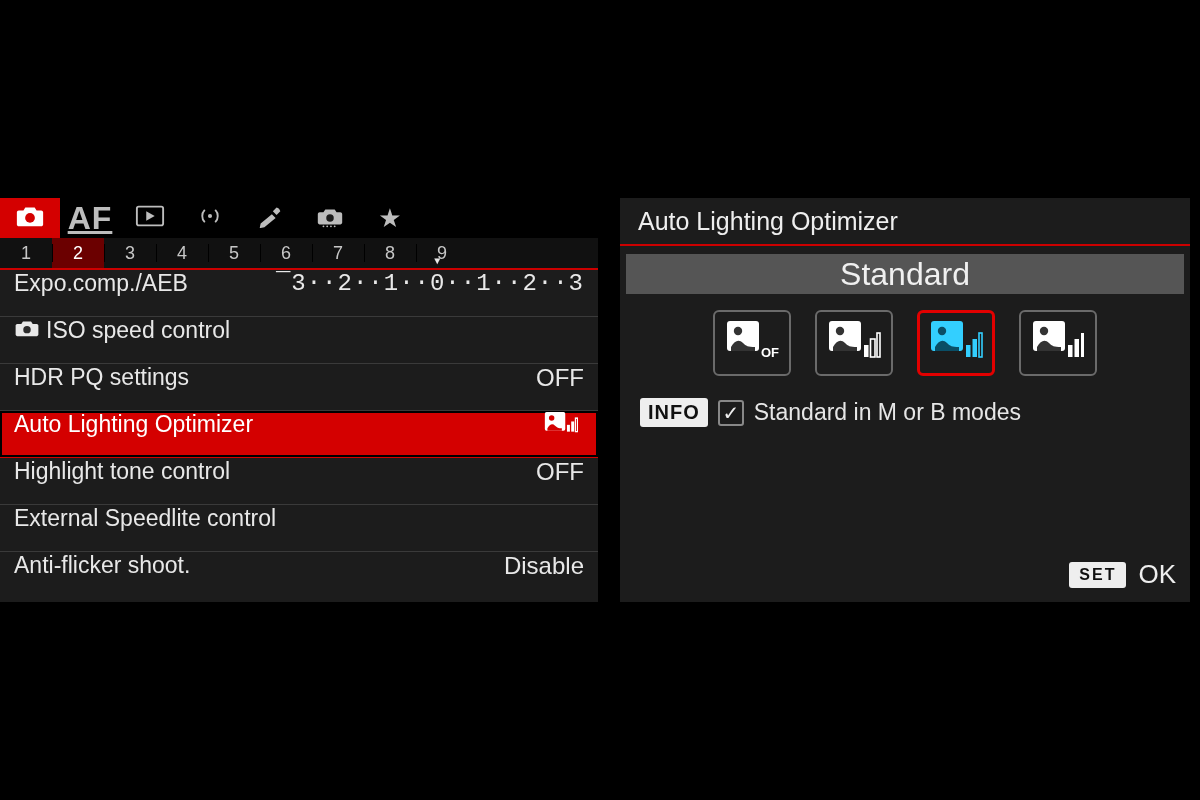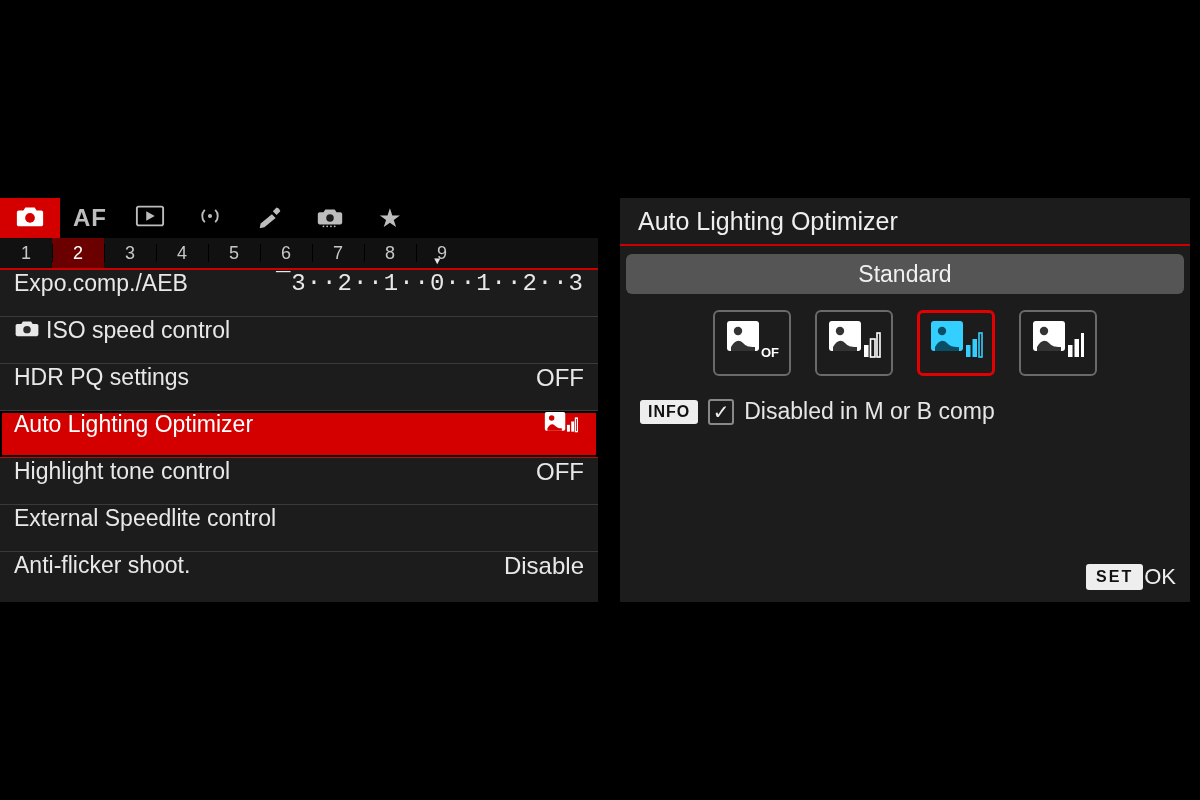--- a/index.html
+++ b/index.html
@@ -5,21 +5,21 @@
   * { box-sizing: border-box; margin: 0; padding: 0; }
   html, body { width: 1200px; height: 800px; background: #000; font-family: Arial, Helvetica, sans-serif; color: #e6e6e6; }
   .stage { width: 1200px; height: 800px; position: relative; }
 
   
   .left-screen { position: absolute; left: 0; top: 198px; width: 598px; height: 404px; background: #1c1c1c; }
   .tabstrip { height: 40px; background: #000; display: flex; align-items: stretch; }
   .tab { flex: 0 0 auto; width: 60px; display: flex; align-items: center; justify-content: center; color: #bdbdbd; }
   .tab.selected { background: #d40000; color: #fff; }
   .tab svg { width: 30px; height: 24px; }
-  .tab .af { font-size: 24px; font-weight: 600; letter-spacing: 1px; }
+  .tab .af { font-size: 32px; font-weight: 600; letter-spacing: 1px; text-decoration: underline; }
   .tab .star { font-size: 26px; }
   .subtabs { height: 32px; background: #111; display: flex; align-items: stretch; border-bottom: 2px solid #c00; }
   .subtab { flex: 0 0 52px; display: flex; align-items: center; justify-content: center; font-size: 18px; color: #c7c7c7; position: relative; cursor: default; }
   .subtab.selected { background: #6b0000; color: #fff; }
   .subtab.label { flex: 1 1 auto; justify-content: flex-end; padding-right: 10px; font-size: 16px; letter-spacing: 1px; color: #d9d9d9; }
   .subtabs .subtab + .subtab::before { content:""; position:absolute; left:0; top:6px; bottom:6px; width:1px; background:#000; }
 
   .menu { }
   .row { display:flex; align-items:flex-start; height:47px; padding:0 14px; font-size:23px; color:#e8e8e8; border-bottom:1px solid #3a3a3a; }
   .row:last-child { border-bottom:none; }
@@ -33,33 +33,33 @@
   .alo-thumb svg { width:34px; height:26px; }
 
   .expo-scale { font-family: "Courier New", monospace; letter-spacing: 1px; font-size: 20px; white-space: pre; }
   .expo-scale .dot { position: relative; top: -6px; }
   .expo-scale .ptr { position: relative; }
   .expo-scale .ptr::after { content: "▼"; position: absolute; left: 50%; transform: translateX(-50%); top: -14px; font-size: 10px; color: #e8e8e8; }
 
   
   .right-screen { position: absolute; left: 620px; top: 198px; width: 570px; height: 404px; background: #1c1c1c; }
   .r-title { height: 48px; display:flex; align-items:center; padding:0 18px; font-size:25px; color:#eee; border-bottom:2px solid #c00; }
-  .r-sel { margin: 8px 6px 0 6px; height:40px; background:#555; display:flex; align-items:center; justify-content:center; font-size:23px; color:#f0f0f0; border-radius:6px; }
+  .r-sel { margin: 8px 6px 0 6px; height:40px; background:#555; display:flex; align-items:center; justify-content:center; font-size:32px; color:#f0f0f0; border-radius:0; }
   .opts { display:flex; gap:24px; justify-content:center; margin-top:16px; }
   .opt { width:78px; height:66px; border:2px solid #6a6a6a; border-radius:6px; display:flex; align-items:center; justify-content:center; background:#1c1c1c; }
   .opt.selected { border-color:#e20000; border-width:3px; }
   .opt svg { width:54px; height:44px; }
 
   .info-row { display:flex; align-items:center; gap:10px; margin:22px 0 0 20px; font-size:23px; }
-  .info-btn { background:#eee; color:#111; font-weight:700; font-size:16px; padding:3px 8px; border-radius:3px; letter-spacing:1px; }
+  .info-btn { background:#eee; color:#111; font-weight:700; font-size:20px; padding:3px 8px; border-radius:3px; letter-spacing:1px; }
   .chk { width:26px; height:26px; border:2px solid #888; border-radius:3px; display:flex; align-items:center; justify-content:center; font-size:20px; color:#eee; }
 
-  .setok { position:absolute; right:14px; bottom:12px; display:flex; align-items:center; gap:1px; }
+  .setok { position:absolute; right:14px; bottom:12px; display:flex; align-items:center; gap:12px; }
   .set-btn { background:#eee; color:#111; font-weight:700; font-size:16px; padding:4px 10px; border-radius:3px; letter-spacing:2px; }
-  .ok { font-size:22px; color:#eee; }
+  .ok { font-size:26px; color:#eee; }
 
 </style>
 </head>
 <body>
 <div class="stage">
 
 <div class="left-screen">
 
   <div class="tabstrip">
     <div class="tab selected">
@@ -236,21 +236,21 @@
             </svg>
       </span>
     </div>
   </div>
 
   <div class="info-row">
     <span class="info-btn">INFO</span>
     <span class="chk">
           <span>✓</span>
         </span>
-    <span>Disabled in M or B comp</span>
+    <span>Standard in M or B modes</span>
   </div>
 
   <div class="setok">
     <span class="set-btn">SET</span>
     <span class="ok">OK</span>
   </div>
 </div>
 
 </div>
 

